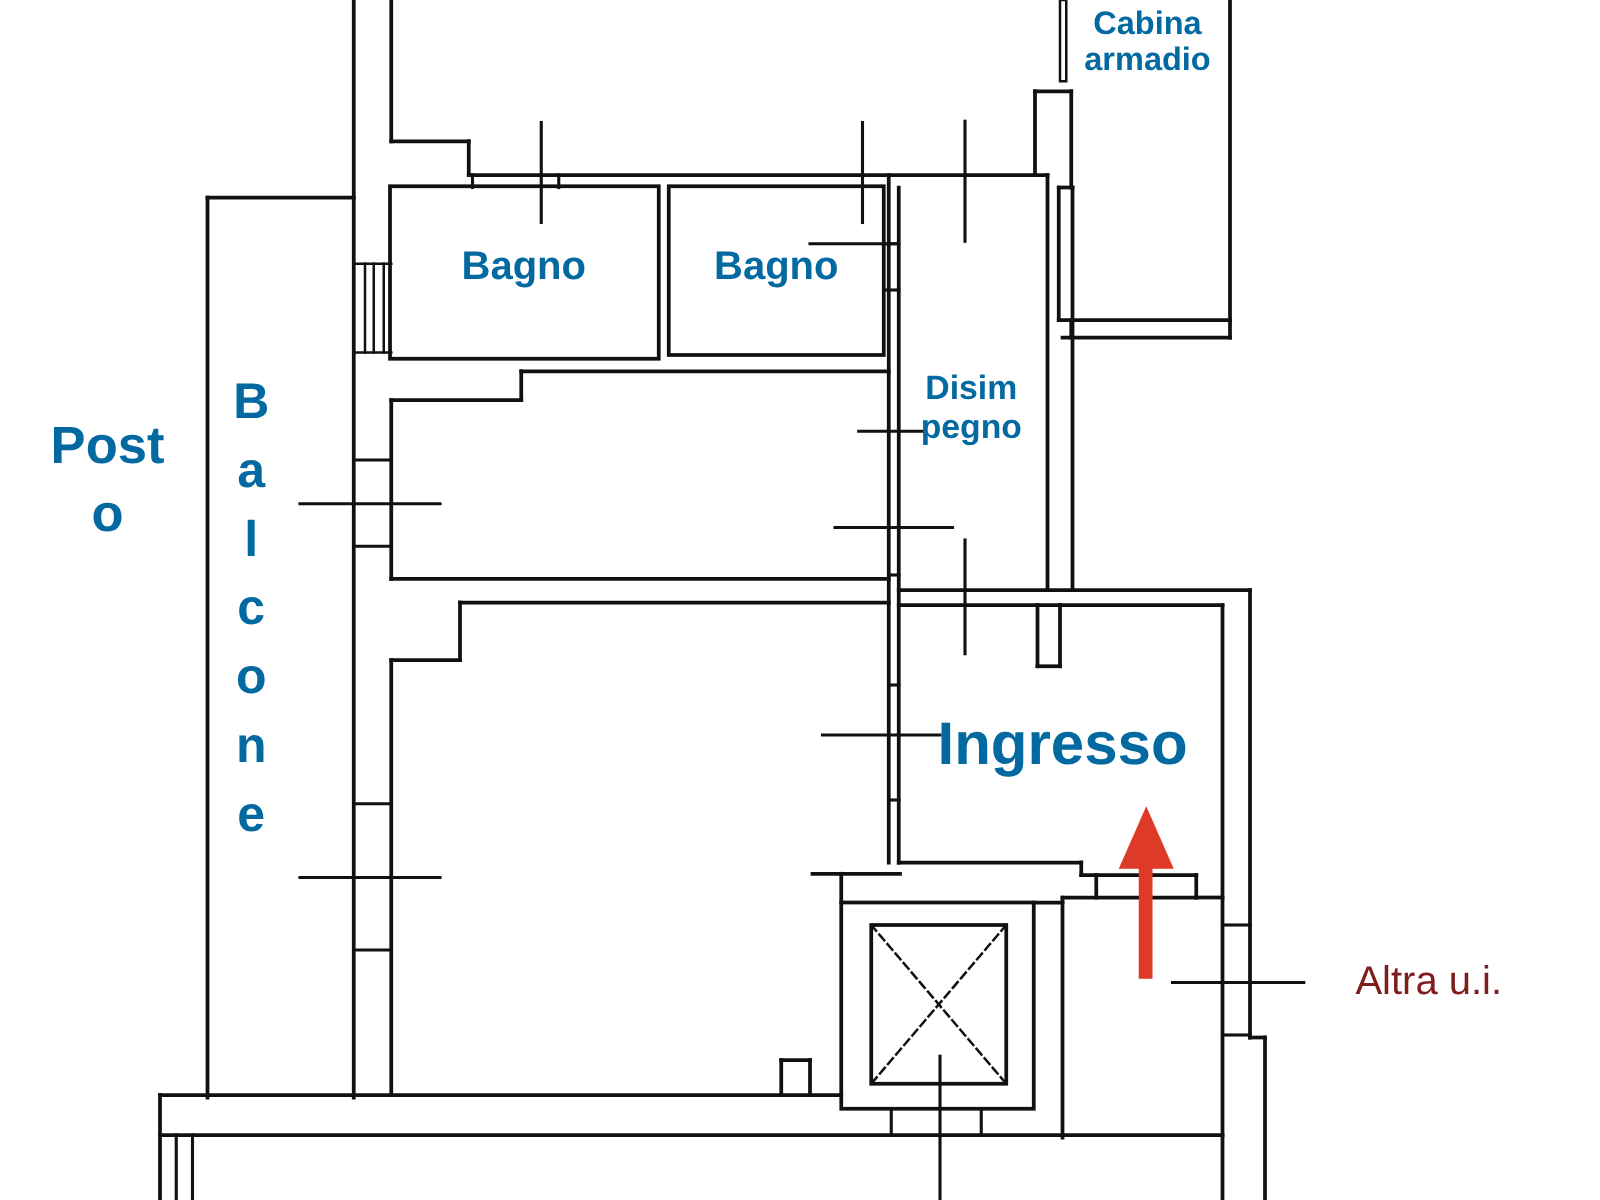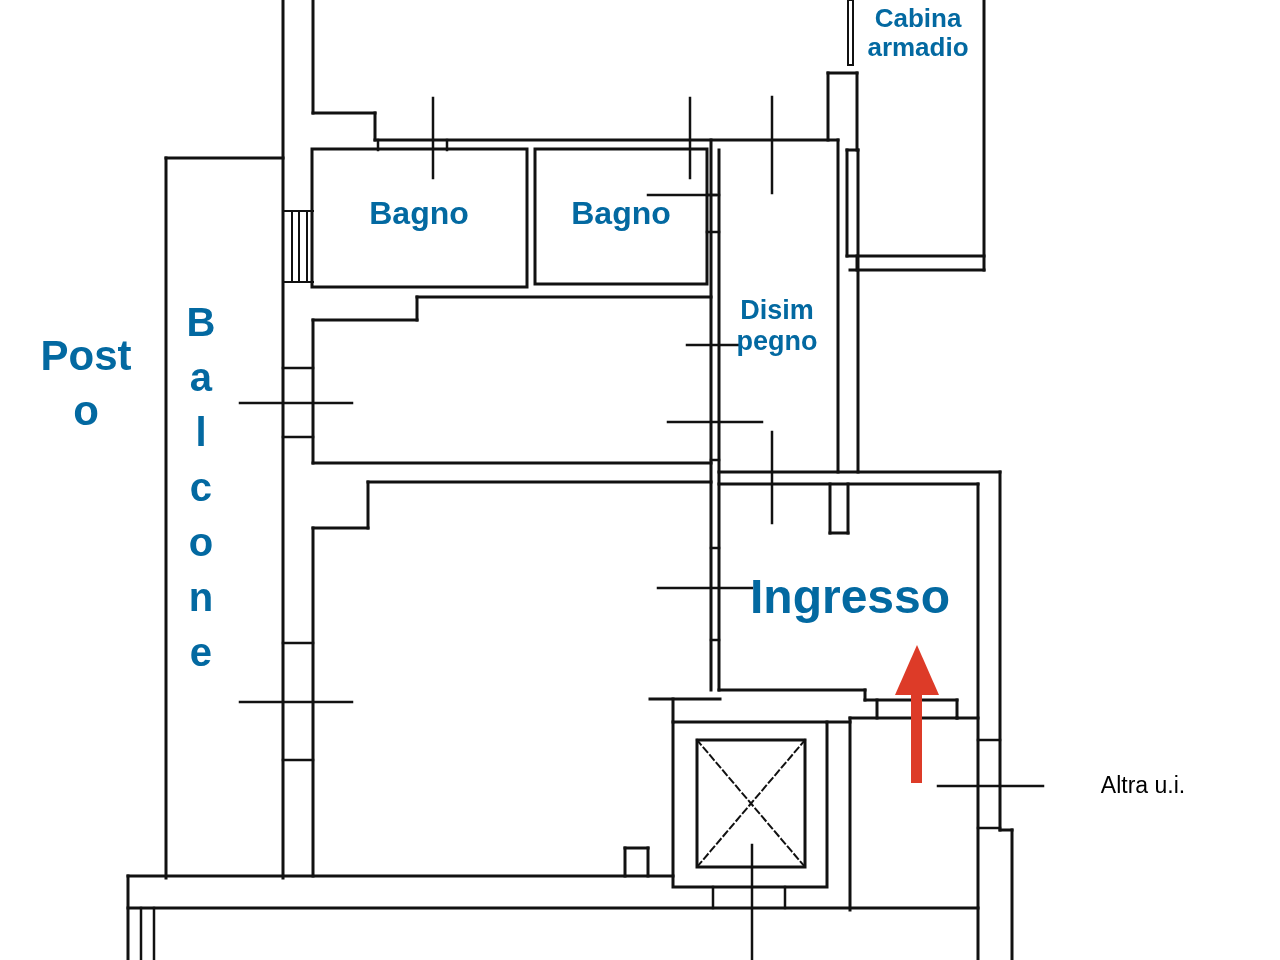--- a/index.html
+++ b/index.html
@@ -11,21 +11,21 @@
   .lbl-big{font-size:32px;}
   .lbl-post{left:86px;top:383px;font-size:42px;line-height:55px;}
   .lbl-balcone{left:201px;top:487px;font-size:40px;line-height:55px;}
   .lbl-bagno1{left:419px;top:213px;}
   .lbl-bagno2{left:621px;top:213px;}
   .lbl-cucina{left:487px;top:382px;}
   .lbl-camera{left:488px;top:645px;line-height:55px;}
   .lbl-disimpegno{left:777px;top:326px;font-size:27px;line-height:31px;}
   .lbl-cabina{left:918px;top:33px;font-size:26px;line-height:29px;}
   .lbl-ingresso{left:850px;top:596px;font-size:48px;}
-  .lbl-altra{left:1143px;top:785px;font-size:23px;font-weight:400;color:#000000;}
+  .lbl-altra{left:1143px;top:785px;font-size:32px;font-weight:400;color:#7f1d1d;}
 </style>
 </head>
 <body>
 
 <div id="plan">
 
   <svg width="1280" height="960" viewBox="0 0 1280 960">
     <g stroke="#111" stroke-width="3" fill="none" stroke-linecap="square">
 
       <g>

